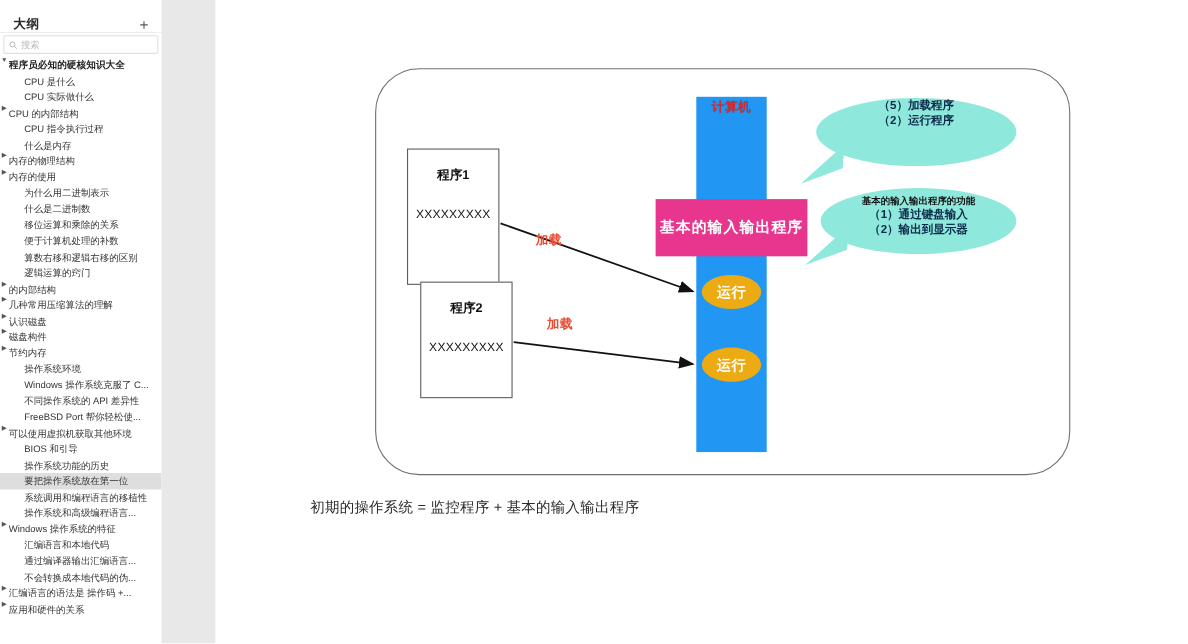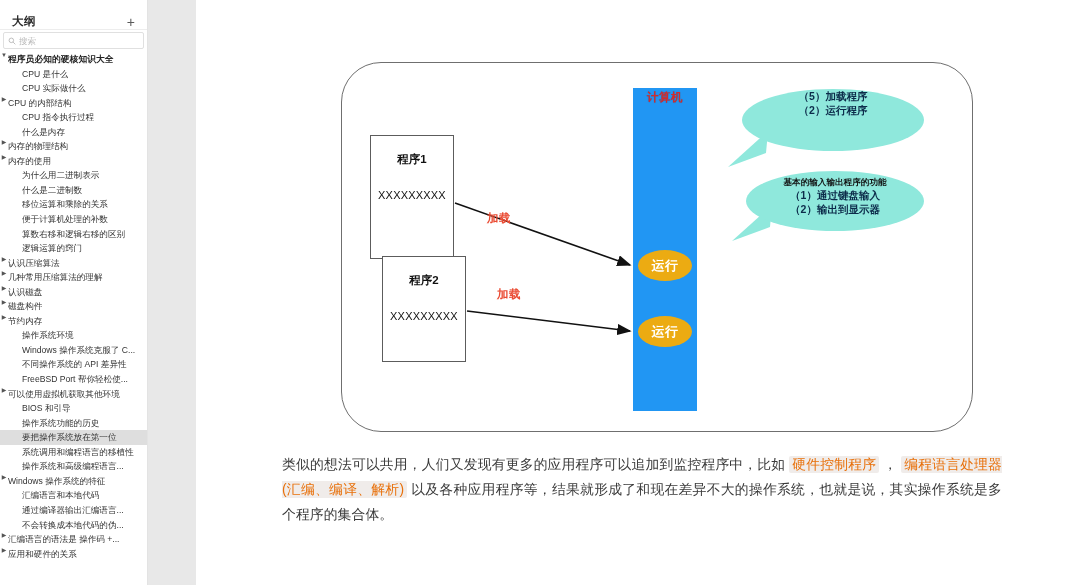--- a/index.html
+++ b/index.html
@@ -335,21 +335,21 @@
         <div class="sb-item lv2">
           <span class="tw"></span>
           <span class="lbl ind2">算数右移和逻辑右移的区别</span>
         </div>
         <div class="sb-item lv2">
           <span class="tw"></span>
           <span class="lbl ind2">逻辑运算的窍门</span>
         </div>
         <div class="sb-item lv1">
           <span class="tw">▶</span>
-          <span class="lbl">认识压缩算法</span>
+          <span class="lbl">的内部结构</span>
         </div>
         <div class="sb-item lv1">
           <span class="tw">▶</span>
           <span class="lbl">几种常用压缩算法的理解</span>
         </div>
         <div class="sb-item lv1">
           <span class="tw">▶</span>
           <span class="lbl">认识磁盘</span>
         </div>
         <div class="sb-item lv1">
@@ -452,20 +452,21 @@
         <line x1="113" y1="140" x2="288" y2="202" stroke="#111" stroke-width="1.6" marker-end="url(#ah)"></line>
         <line x1="125" y1="248" x2="288" y2="268" stroke="#111" stroke-width="1.6" marker-end="url(#ah)"></line>
       </svg>
 
       <div class="loadlbl" style="left:145px; top:148px;">加载</div>
       <div class="loadlbl" style="left:155px; top:224px;">加载</div>
 
       <div id="col"></div>
       <div id="col-label">计算机</div>
 
+      <div class="band" id="band-io">基本的输入输出程序</div>
 
       <div class="runpill" id="run1">运行</div>
       <div class="runpill" id="run2">运行</div>
 
       <svg class="dg" style="left:386px; top:68px; width:40px; height:38px;" viewBox="0 0 40 38">
         <polygon points="40,0 38,22 0,36" fill="#8fe8dc"></polygon>
       </svg>
       <div class="bubble" id="bub1">
         <div class="bl">（5）加载程序</div>
         <div class="bl">（2）运行程序</div>
@@ -475,17 +476,17 @@
         <polygon points="40,0 38,22 0,36" fill="#8fe8dc"></polygon>
       </svg>
       <div class="bubble" id="bub2">
         <div class="bt">基本的输入输出程序的功能</div>
         <div class="bl">（1）通过键盘输入</div>
         <div class="bl">（2）输出到显示器</div>
       </div>
     </div>
 
     <div id="bodytext">
-      <p class="p2"><span>类似的想法可以共用，人们又发现有更多的应用程序可以追加到监控程序中，比如 </span><span class="hl">硬件控制程序</span><span> ， </span><span class="hl">编程语言处理器(汇编、编译、解析)</span><span> 以及各种应用程序等，结果就形成了和现在差异不大的操作系统，也就是说，其实操作系统是多个程序的集合体。</span></p>
+      <p class="p1">初期的操作系统 = 监控程序 + 基本的输入输出程序</p>
     </div>
 
   </div>
 </div>
 
 </body></html>

